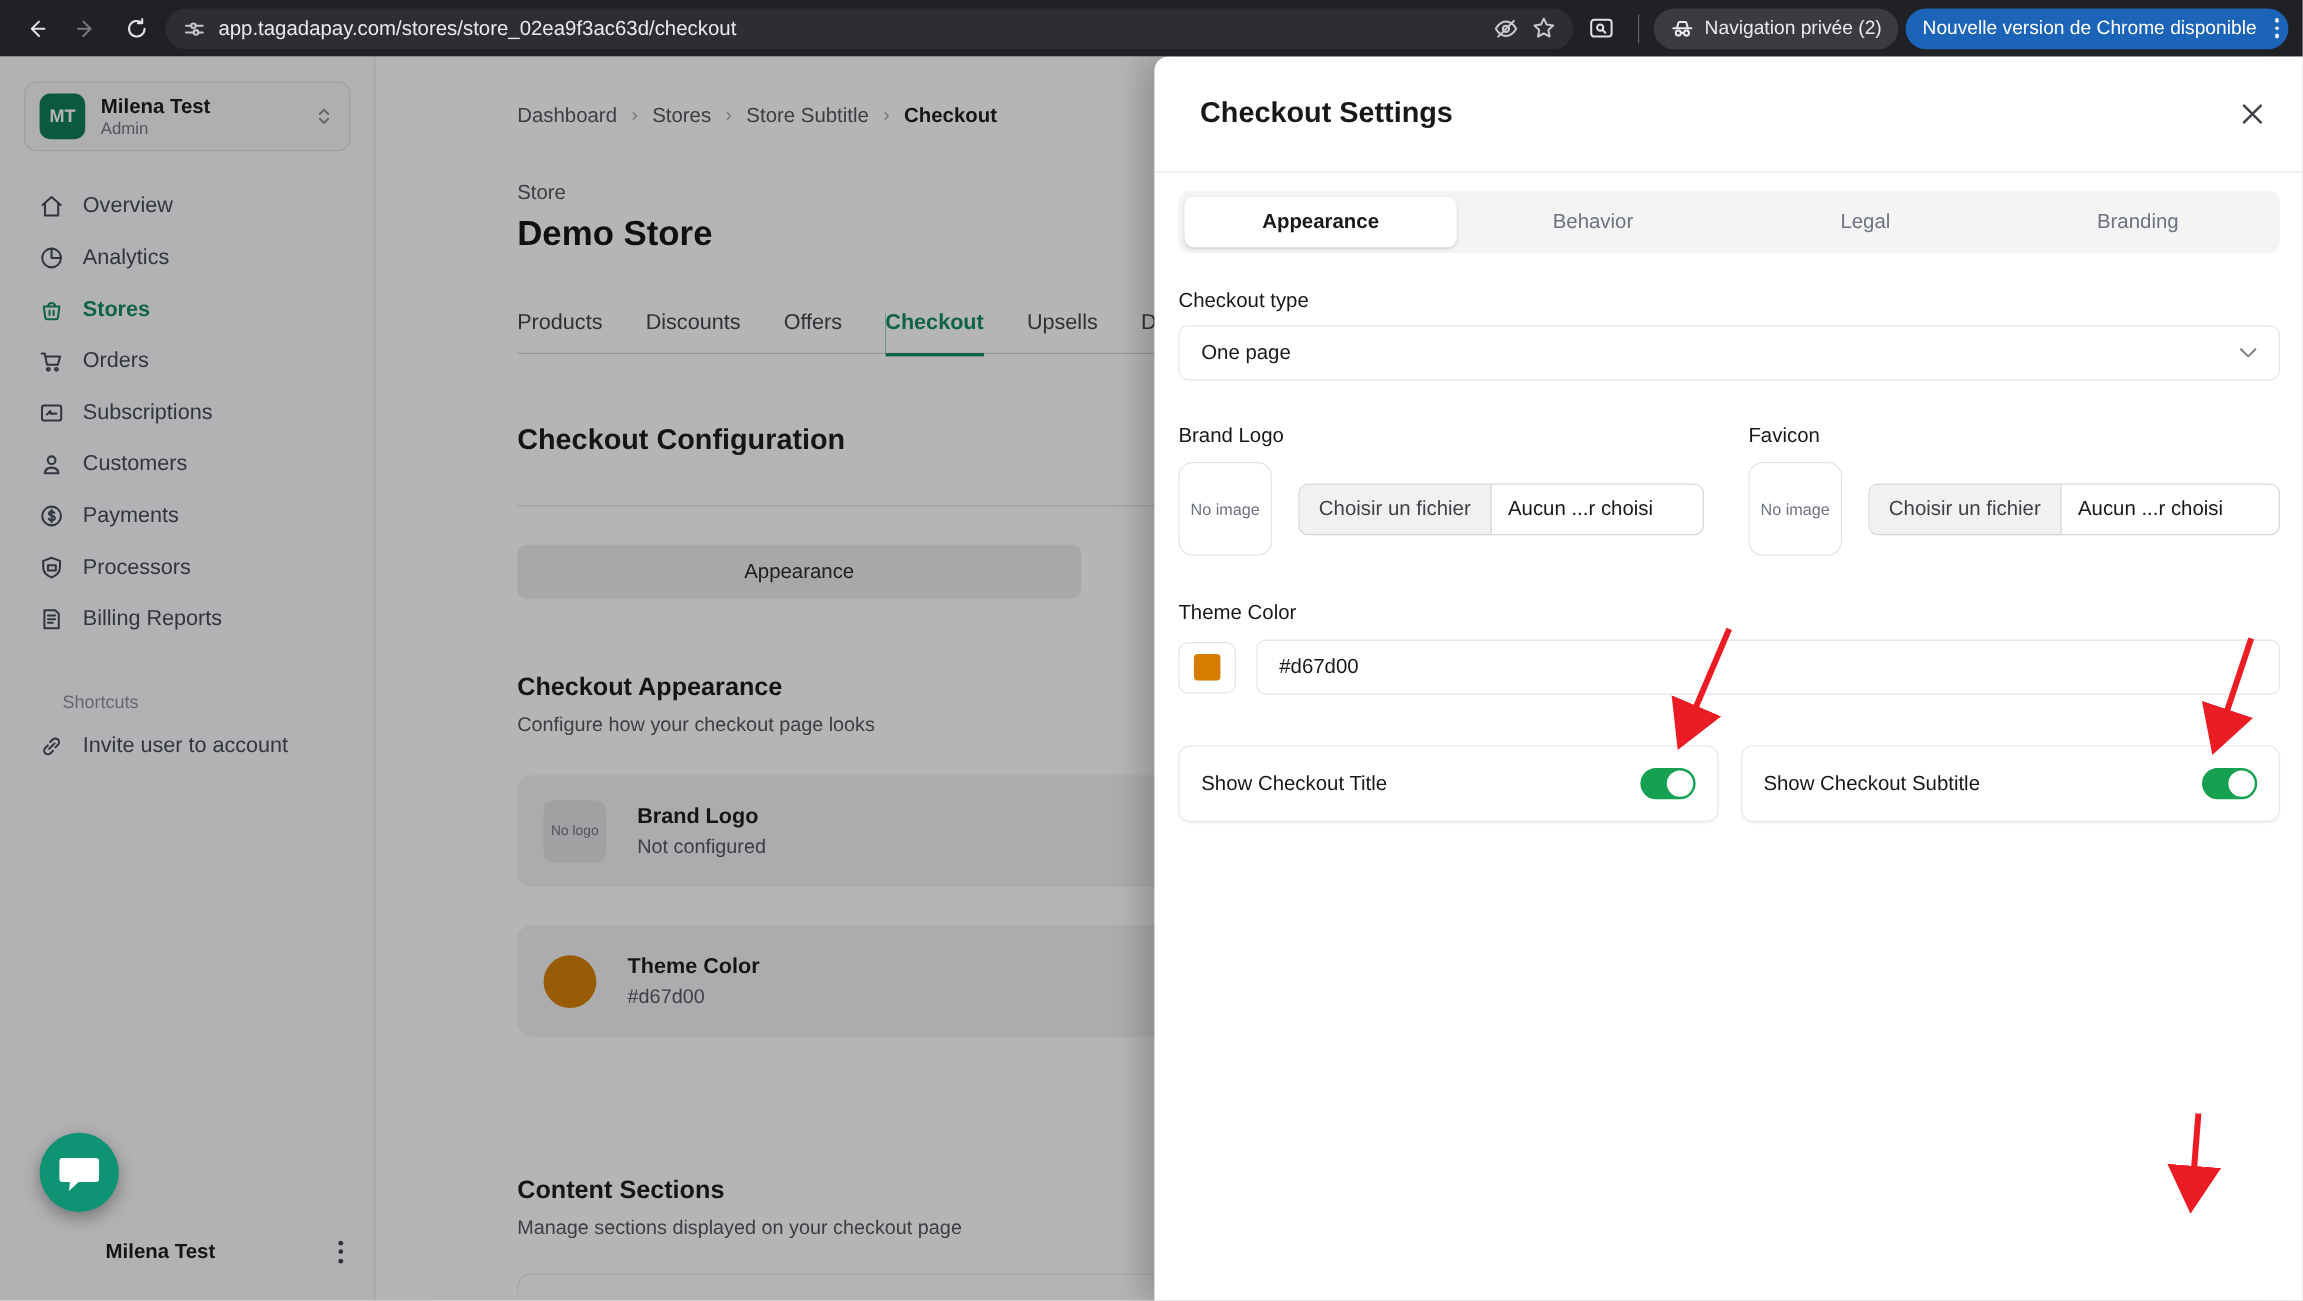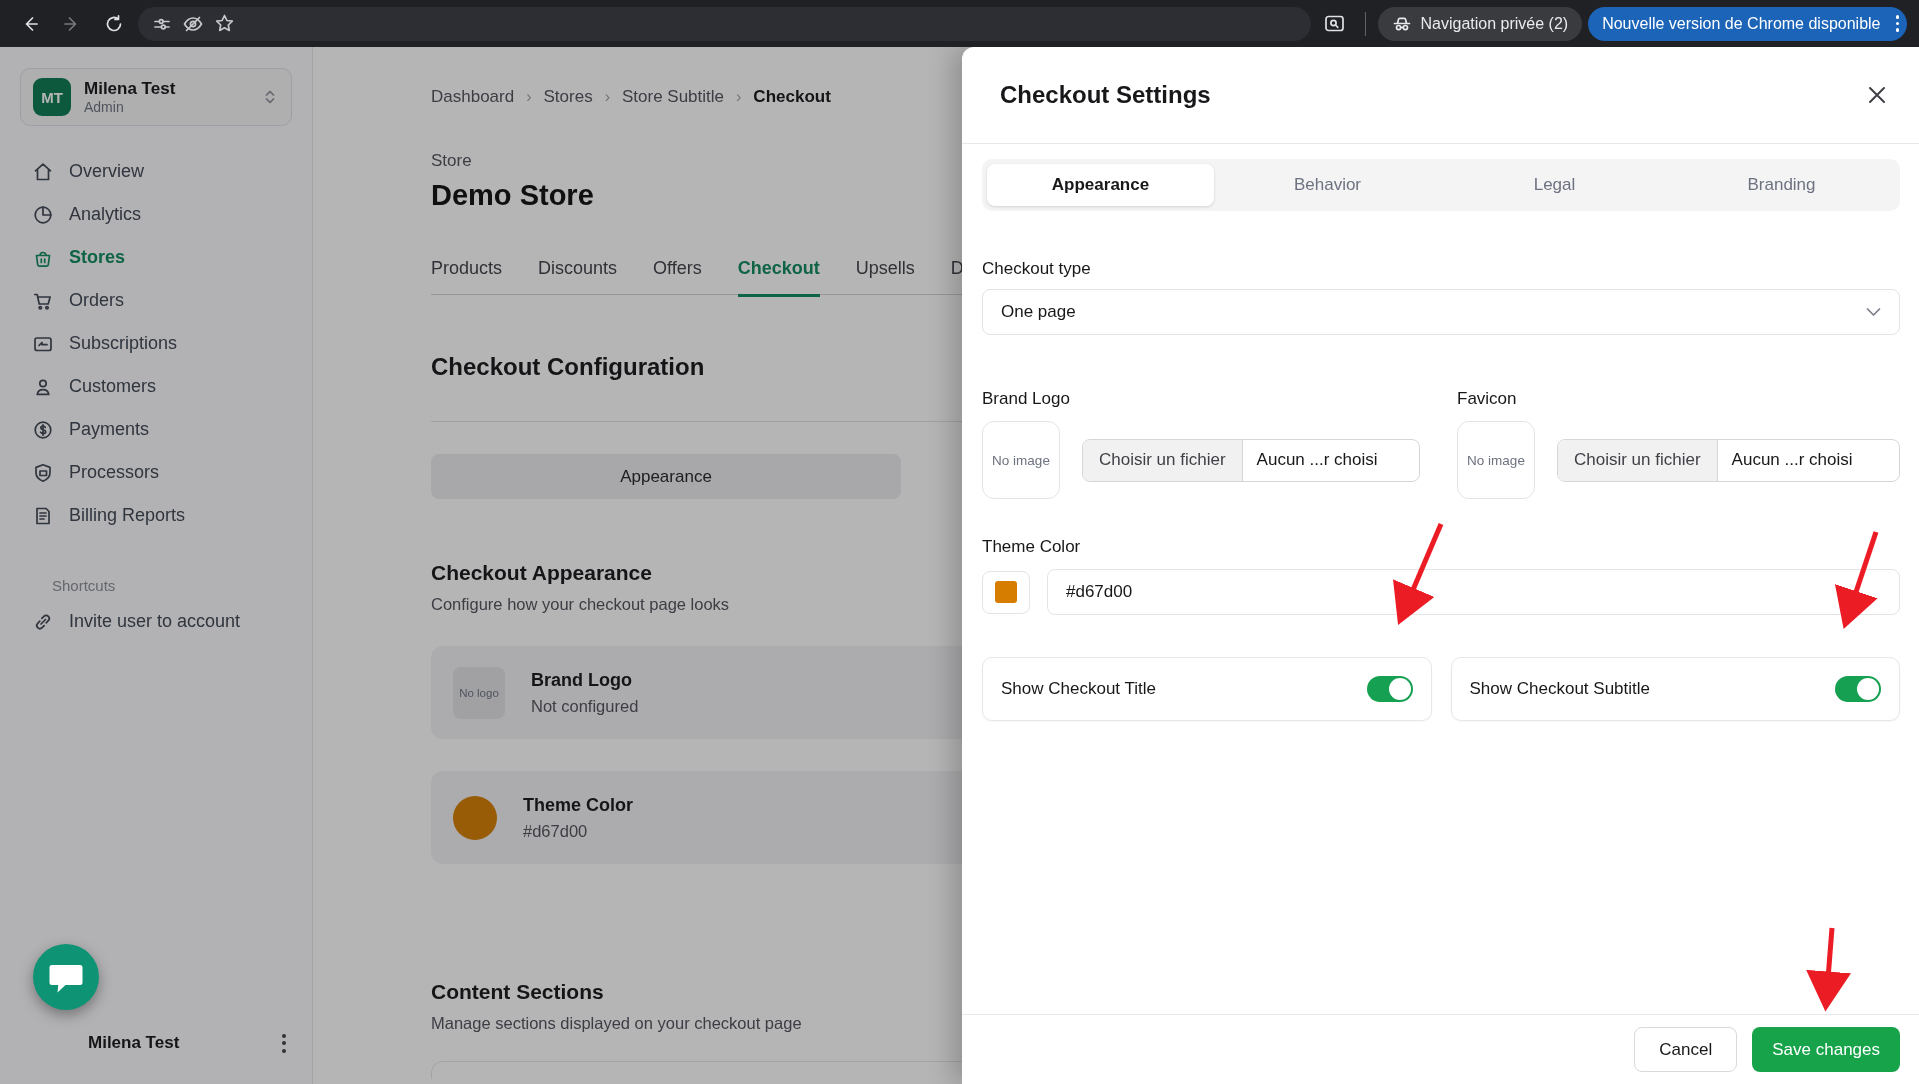--- a/index.html
+++ b/index.html
@@ -76,21 +76,21 @@
 
   
   .drawer{position:absolute;top:47px;left:962px;right:0;bottom:0;background:#fff;z-index:25;border-radius:12px 0 0 0;box-shadow:-10px 0 26px rgba(0,0,0,.20);}
   .dw-head{height:97px;display:flex;align-items:center;padding:0 26px 0 38px;border-bottom:1px solid #e8e8ea;}
   .dw-title{font-size:24px;font-weight:700;}
   .dw-close{margin-left:auto;color:#3f3f46;padding:6px;}
   .dw-body{padding:15px 19px 0 20px;}
   .dtabs{height:52px;background:#f4f4f5;border-radius:10px;padding:5px;display:flex;}
   .dtab{flex:1;display:flex;align-items:center;justify-content:center;font-size:17px;color:var(--mut);border-radius:8px;}
   .dtab.act{background:#fff;color:var(--ink);font-weight:700;box-shadow:0 1px 3px rgba(0,0,0,.14);}
-  .f-label{margin-top:48px;font-size:17px;font-weight:500;color:var(--ink);}
+  .f-label{margin-top:30px;font-size:17px;font-weight:500;color:var(--ink);}
   .select{margin-top:10px;height:46px;border:1px solid var(--bd);border-radius:8px;display:flex;align-items:center;padding:0 18px;font-size:17px;}
   .select .chev{margin-left:auto;color:#7b7f87;}
   .up-row{display:flex;margin-top:6px;}
   .up-col1{width:438px;}
   .up-col2{flex:1;margin-left:37px;}
   .up-flex{margin-top:12px;display:flex;align-items:center;gap:22px;}
   .noimg{width:78px;height:78px;border:1px solid var(--bd);border-radius:12px;display:flex;align-items:center;justify-content:center;font-size:13.5px;color:var(--mut);flex:0 0 auto;}
   .file{height:43px;border:1px solid var(--bd2);border-radius:8px;display:flex;align-items:stretch;overflow:hidden;flex:1;min-width:0;}
   .file .b{background:#f1f1f2;border-right:1px solid var(--bd2);display:flex;align-items:center;padding:0 16px;font-size:17px;color:#3f3f46;white-space:nowrap;}
   .file .n{display:flex;align-items:center;padding:0 14px;font-size:17px;color:var(--ink);white-space:nowrap;overflow:hidden;}
@@ -130,20 +130,21 @@
       </svg>
   </div>
   <div class="omnibox">
     <span class="omni-ic">
       <svg class="ic" width="20" height="20" viewBox="0 0 20 20">
           <path d="M3 7.5h4.5 M11 7.5h6 M3 13h6.5 M13 13h4"></path>
           <circle cx="9.2" cy="7.5" r="1.9"></circle>
           <circle cx="11.3" cy="13" r="1.9"></circle>
         </svg>
     </span>
+    <span class="omni-url">app.tagadapay.com/stores/store_02ea9f3ac63d/checkout</span>
     <span class="omni-ic">
       <svg class="ic" width="22" height="22" viewBox="0 0 22 22">
           <path d="M2.5 11 C5 6.8 7.8 5 11 5 s6 1.8 8.5 6 C17 15.2 14.2 17 11 17 s-6-1.8-8.5-6 Z"></path>
           <circle cx="11" cy="11" r="2.6"></circle>
           <path d="M4.5 17.5 L17.5 4.5"></path>
         </svg>
     </span>
     <span class="omni-ic">
       <svg class="ic" width="21" height="21" viewBox="0 0 21 21">
           <path d="M10.5 2.5 l2.4 5 5.4.7 -4 3.8 1 5.4 -4.8-2.6 -4.8 2.6 1-5.4 -4-3.8 5.4-.7 Z"></path>
@@ -390,24 +391,20 @@
       </div>
       <div class="tg-card">
         <span class="lb">Show Checkout Subtitle</span>
         <span class="switch">
             <i></i>
           </span>
       </div>
     </div>
   </div>
 
-  <div class="dw-foot">
-    <div class="btn ghost">Cancel</div>
-    <div class="btn save">Save changes</div>
-  </div>
 </div>
 
 <svg class="arrows" width="1919" height="1084" viewBox="0 0 1919 1084">
   <defs>
     <marker id="ah" markerWidth="9" markerHeight="9" refX="6.5" refY="4.5" orient="auto">
       <path d="M0,0 L8,4.5 L0,9 Z" fill="var(--red)"></path>
     </marker>
   </defs>
   <line x1="1441" y1="524" x2="1401" y2="618" stroke="var(--red)" stroke-width="5" marker-end="url(#ah)"></line>
   <line x1="1876" y1="532" x2="1846" y2="622" stroke="var(--red)" stroke-width="5" marker-end="url(#ah)"></line>

